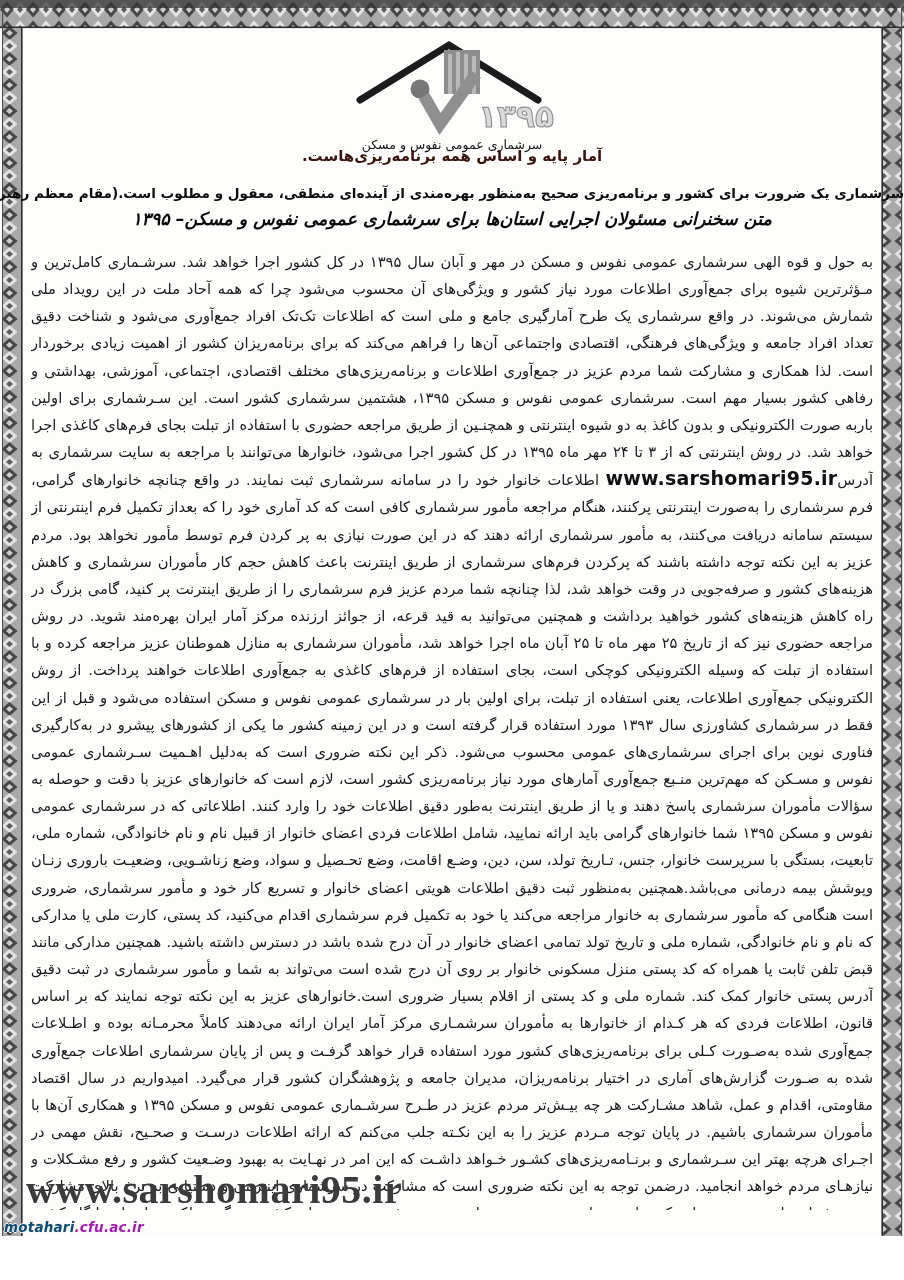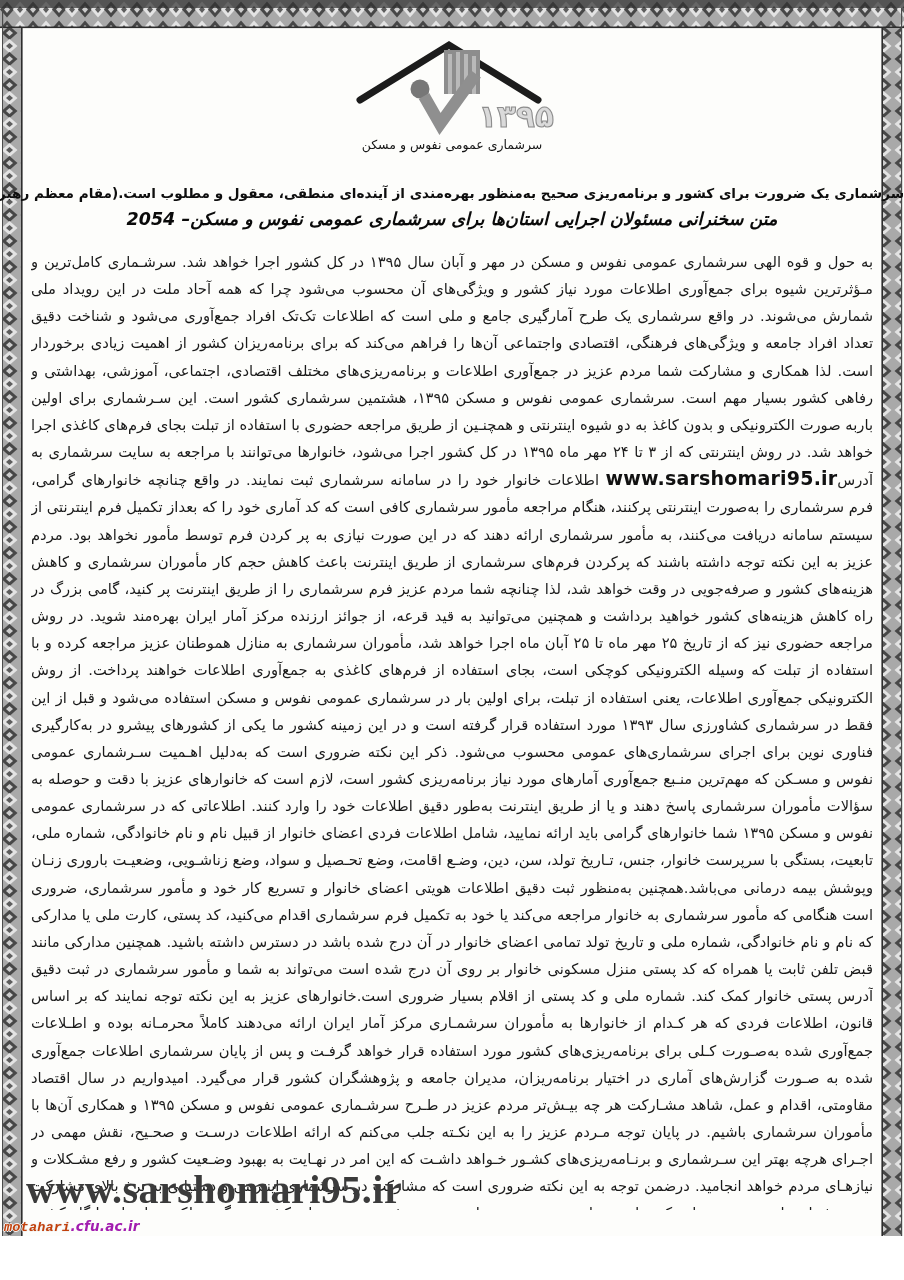--- a/index.html
+++ b/index.html
@@ -50,23 +50,22 @@
     font-family:"Liberation Serif", serif; font-weight:bold;
     font-size:40px; color:#3b3b3b; letter-spacing:0.5px; z-index:3;
   }
 
   .watermark {
     position:absolute; left:4px; bottom:1px; z-index:4;
     font-weight:bold; font-style:italic; font-size:13.5px;
     letter-spacing:0.2px; white-space:nowrap;
   }
   .wm-site {
-    color:#c2410c;
+    color:#0c4a6e;
     text-shadow:-1px 0 #f3f3f3, 1px 0 #f3f3f3, 0 -1px #f3f3f3, 0 1px #f3f3f3;
-    font-family:Liberation Mono, monospace;
   }
   .wm-domain {
     color:#a21caf;
     text-shadow:0 0 2px #ffffff;
   }
 </style>
 </head>
 <body>
 
 <div class="page">
@@ -132,24 +131,25 @@
         <g>
           <circle cx="84" cy="51" r="9.5" fill="#777777"></circle>
           <path d="M88 58 L104 86 L140 36" fill="none" stroke="#8f8f8f" stroke-width="12"></path>
         </g>
 
         <text x="180" y="89" text-anchor="middle" font-size="31" font-weight="bold" fill="#dadada" stroke="#8d8d8d" stroke-width="1.1">۱۳۹۵</text>
       </svg>
       <div class="logo-caption">سرشماری عمومی نفوس و مسکن</div>
     </div>
 
+    <div class="slogan">آمار پایه و اساس همه برنامه‌ریزی‌هاست.</div>
 
     <div class="quote">سرشماری یک ضرورت برای کشور و برنامه‌ریزی صحیح به‌منظور بهره‌مندی از آینده‌ای منطقی، معقول و مطلوب است.(مقام معظم رهبری)</div>
 
-    <div class="doc-title">متن سخنرانی مسئولان اجرایی استان‌ها  برای سرشماری عمومی نفوس و مسکن– 2054</div>
+    <div class="doc-title">متن سخنرانی مسئولان اجرایی استان‌ها  برای سرشماری عمومی نفوس و مسکن– ۱۳۹۵</div>
 
     <p class="body-text"><span>به حول و قوه الهی سرشماری عمومی نفوس و مسکن در مهر و آبان سال ۱۳۹۵ در کل کشور اجرا خواهد شد. سرشـماری کامل‌ترین و مـؤثرترین شیوه برای جمع‌آوری اطلاعات مورد نیاز کشور و ویژگی‌های آن محسوب می‌شود چرا که همه آحاد ملت در این رویداد ملی شمارش می‌شوند. در واقع سرشماری یک طرح آمارگیری جامع و ملی است که اطلاعات تک‌تک افراد جمع‌آوری می‌شود و شناخت دقیق تعداد افراد جامعه و ویژگی‌های فرهنگی، اقتصادی واجتماعی آن‌ها را فراهم می‌کند که برای برنامه‌ریزان کشور از اهمیت زیادی برخوردار است. لذا همکاری و مشارکت شما مردم عزیز در جمع‌آوری اطلاعات و برنامه‌ریزی‌های مختلف اقتصادی، اجتماعی، آموزشی، بهداشتی و رفاهی کشور بسیار مهم است. سرشماری عمومی نفوس و مسکن ۱۳۹۵، هشتمین سرشماری کشور است. این سـرشماری برای اولین باربه صورت الکترونیکی و بدون کاغذ به دو شیوه اینترنتی و همچنـین از طریق مراجعه حضوری با استفاده از تبلت بجای فرم‌های کاغذی اجرا خواهد شد. در روش اینترنتی که از ۳ تا ۲۴ مهر ماه ۱۳۹۵ در کل کشور اجرا می‌شود، خانوارها می‌توانند با مراجعه به سایت سرشماری به آدرس</span><span class="inline-url">www.sarshomari95.ir</span><span> اطلاعات خانوار خود را در سامانه سرشماری ثبت نمایند. در واقع چنانچه خانوارهای گرامی، فرم سرشماری را به‌صورت اینترنتی پرکنند، هنگام مراجعه مأمور سرشماری کافی است که کد آماری خود را که بعداز تکمیل فرم اینترنتی از سیستم سامانه دریافت می‌کنند، به مأمور سرشماری ارائه دهند که در این صورت نیازی به پر کردن فرم توسط مأمور نخواهد بود. مردم عزیز به این نکته توجه داشته باشند که پرکردن فرم‌های سرشماری از طریق اینترنت باعث کاهش حجم کار مأموران سرشماری و کاهش هزینه‌های کشور و صرفه‌جویی در وقت خواهد شد، لذا چنانچه شما مردم عزیز فرم سرشماری را از طریق اینترنت پر کنید، گامی بزرگ در راه کاهش هزینه‌های کشور خواهید برداشت و همچنین می‌توانید به قید قرعه، از جوائز ارزنده مرکز آمار ایران بهره‌مند شوید. در روش مراجعه حضوری نیز که از تاریخ ۲۵ مهر ماه تا ۲۵ آبان ماه اجرا خواهد شد، مأموران سرشماری به منازل هموطنان عزیز مراجعه کرده و با استفاده از تبلت که وسیله الکترونیکی کوچکی است، بجای استفاده از فرم‌های کاغذی به جمع‌آوری اطلاعات خواهند پرداخت. از روش الکترونیکی جمع‌آوری اطلاعات، یعنی استفاده از تبلت، برای اولین بار در سرشماری عمومی نفوس و مسکن استفاده می‌شود و قبل از این فقط در سرشماری کشاورزی سال ۱۳۹۳ مورد استفاده قرار گرفته است و در این زمینه کشور ما یکی از کشورهای پیشرو در به‌کارگیری فناوری نوین برای اجرای سرشماری‌های عمومی محسوب می‌شود. ذکر این نکته ضروری است که به‌دلیل اهـمیت سـرشماری عمومی نفوس و مسـکن که مهم‌ترین منـبع جمع‌آوری آمارهای مورد نیاز برنامه‌ریزی کشور است، لازم است که خانوارهای عزیز با دقت و حوصله به سؤالات مأموران سرشماری پاسخ دهند و یا از طریق اینترنت به‌طور دقیق اطلاعات خود را وارد کنند. اطلاعاتی که در سرشماری عمومی نفوس و مسکن ۱۳۹۵ شما خانوارهای گرامی باید ارائه نمایید، شامل اطلاعات فردی اعضای خانوار از قبیل نام و نام خانوادگی، شماره ملی، تابعیت، بستگی با سرپرست خانوار، جنس، تـاریخ تولد، سن، دین، وضـع اقامت، وضع تحـصیل و سواد، وضع زناشـویی، وضعیـت باروری زنـان وپوشش بیمه درمانی می‌باشد.همچنین به‌منظور ثبت دقیق اطلاعات هویتی اعضای خانوار و تسریع کار خود و مأمور سرشماری، ضروری است هنگامی که مأمور سرشماری به خانوار مراجعه می‌کند یا خود به تکمیل فرم سرشماری اقدام می‌کنید، کد پستی، کارت ملی یا مدارکی که نام و نام خانوادگی، شماره ملی و تاریخ تولد تمامی اعضای خانوار در آن درج شده باشد در دسترس داشته باشید. همچنین مدارکی مانند قبض تلفن ثابت یا همراه که کد پستی منزل مسکونی خانوار بر روی آن درج شده است می‌تواند به شما و مأمور سرشماری در ثبت دقیق آدرس پستی خانوار کمک کند. شماره ملی و کد پستی از اقلام بسیار ضروری است.خانوارهای عزیز به این نکته توجه نمایند که بر اساس قانون، اطلاعات فردی که هر کـدام از خانوارها به مأموران سرشمـاری مرکز آمار ایران ارائه می‌دهند کاملاً محرمـانه بوده و اطـلاعات جمع‌آوری شده به‌صـورت کـلی برای برنامه‌ریزی‌های کشور مورد استفاده قرار خواهد گرفـت و پس از پایان سرشماری اطلاعات جمع‌آوری شده به صـورت گزارش‌های آماری در اختیار برنامه‌ریزان، مدیران جامعه و پژوهشگران کشور قرار می‌گیرد. امیدواریم در سال اقتصاد مقاومتی، اقدام و عمل، شاهد مشـارکت هر چه بیـش‌تر مردم عزیز در طـرح سرشـماری عمومی نفوس و مسکن ۱۳۹۵ و همکاری آن‌ها با مأموران سرشماری باشیم. در پایان توجه مـردم عزیز را به این نکـته جلب می‌کنم که ارائه اطلاعات درسـت و صحـیح، نقش مهمی در اجـرای هرچه بهتر این سـرشماری و برنـامه‌ریزی‌های کشـور خـواهد داشـت که این امر در نهـایت به بهبود وضـعیت کشور و رفع مشـکلات و نیازهـای مردم خواهد انجامید. درضمن توجه به این نکته ضروری است که مشارکت در سرشماری اینترنتی و دستیابی به نرخ بالای مشارکت در سرشماری اینتـرنتی به‌عنوان یک وظـیـفه ملی و میهنی، نه تنها موجب صـرفه‌جویی در منـابع کشور می‌گردد بلکه در ارتقاء جایگاه کشور در صحنه بین‌المللی نیز اهمیت ویژه‌ای دارد. امیدوارم هموطنان عزیز برای کاهش هزینه های این طرح ملی با شرکت در سرشماری اینترنتی و تکمیل فرم های سرشماری در سامانه اینترنتی، سرشماری ستاد سرشماری کشور را در اجرای موفقیت آمیز این رویداد ملی یاری نمایید.</span></p>
 
     <div class="footer-url">www.sarshomari95.ir</div>
 
     <div class="watermark"><span class="wm-site">motahari</span><span class="wm-domain">.cfu.ac.ir</span></div>
 
   </div>
 </div>
 

